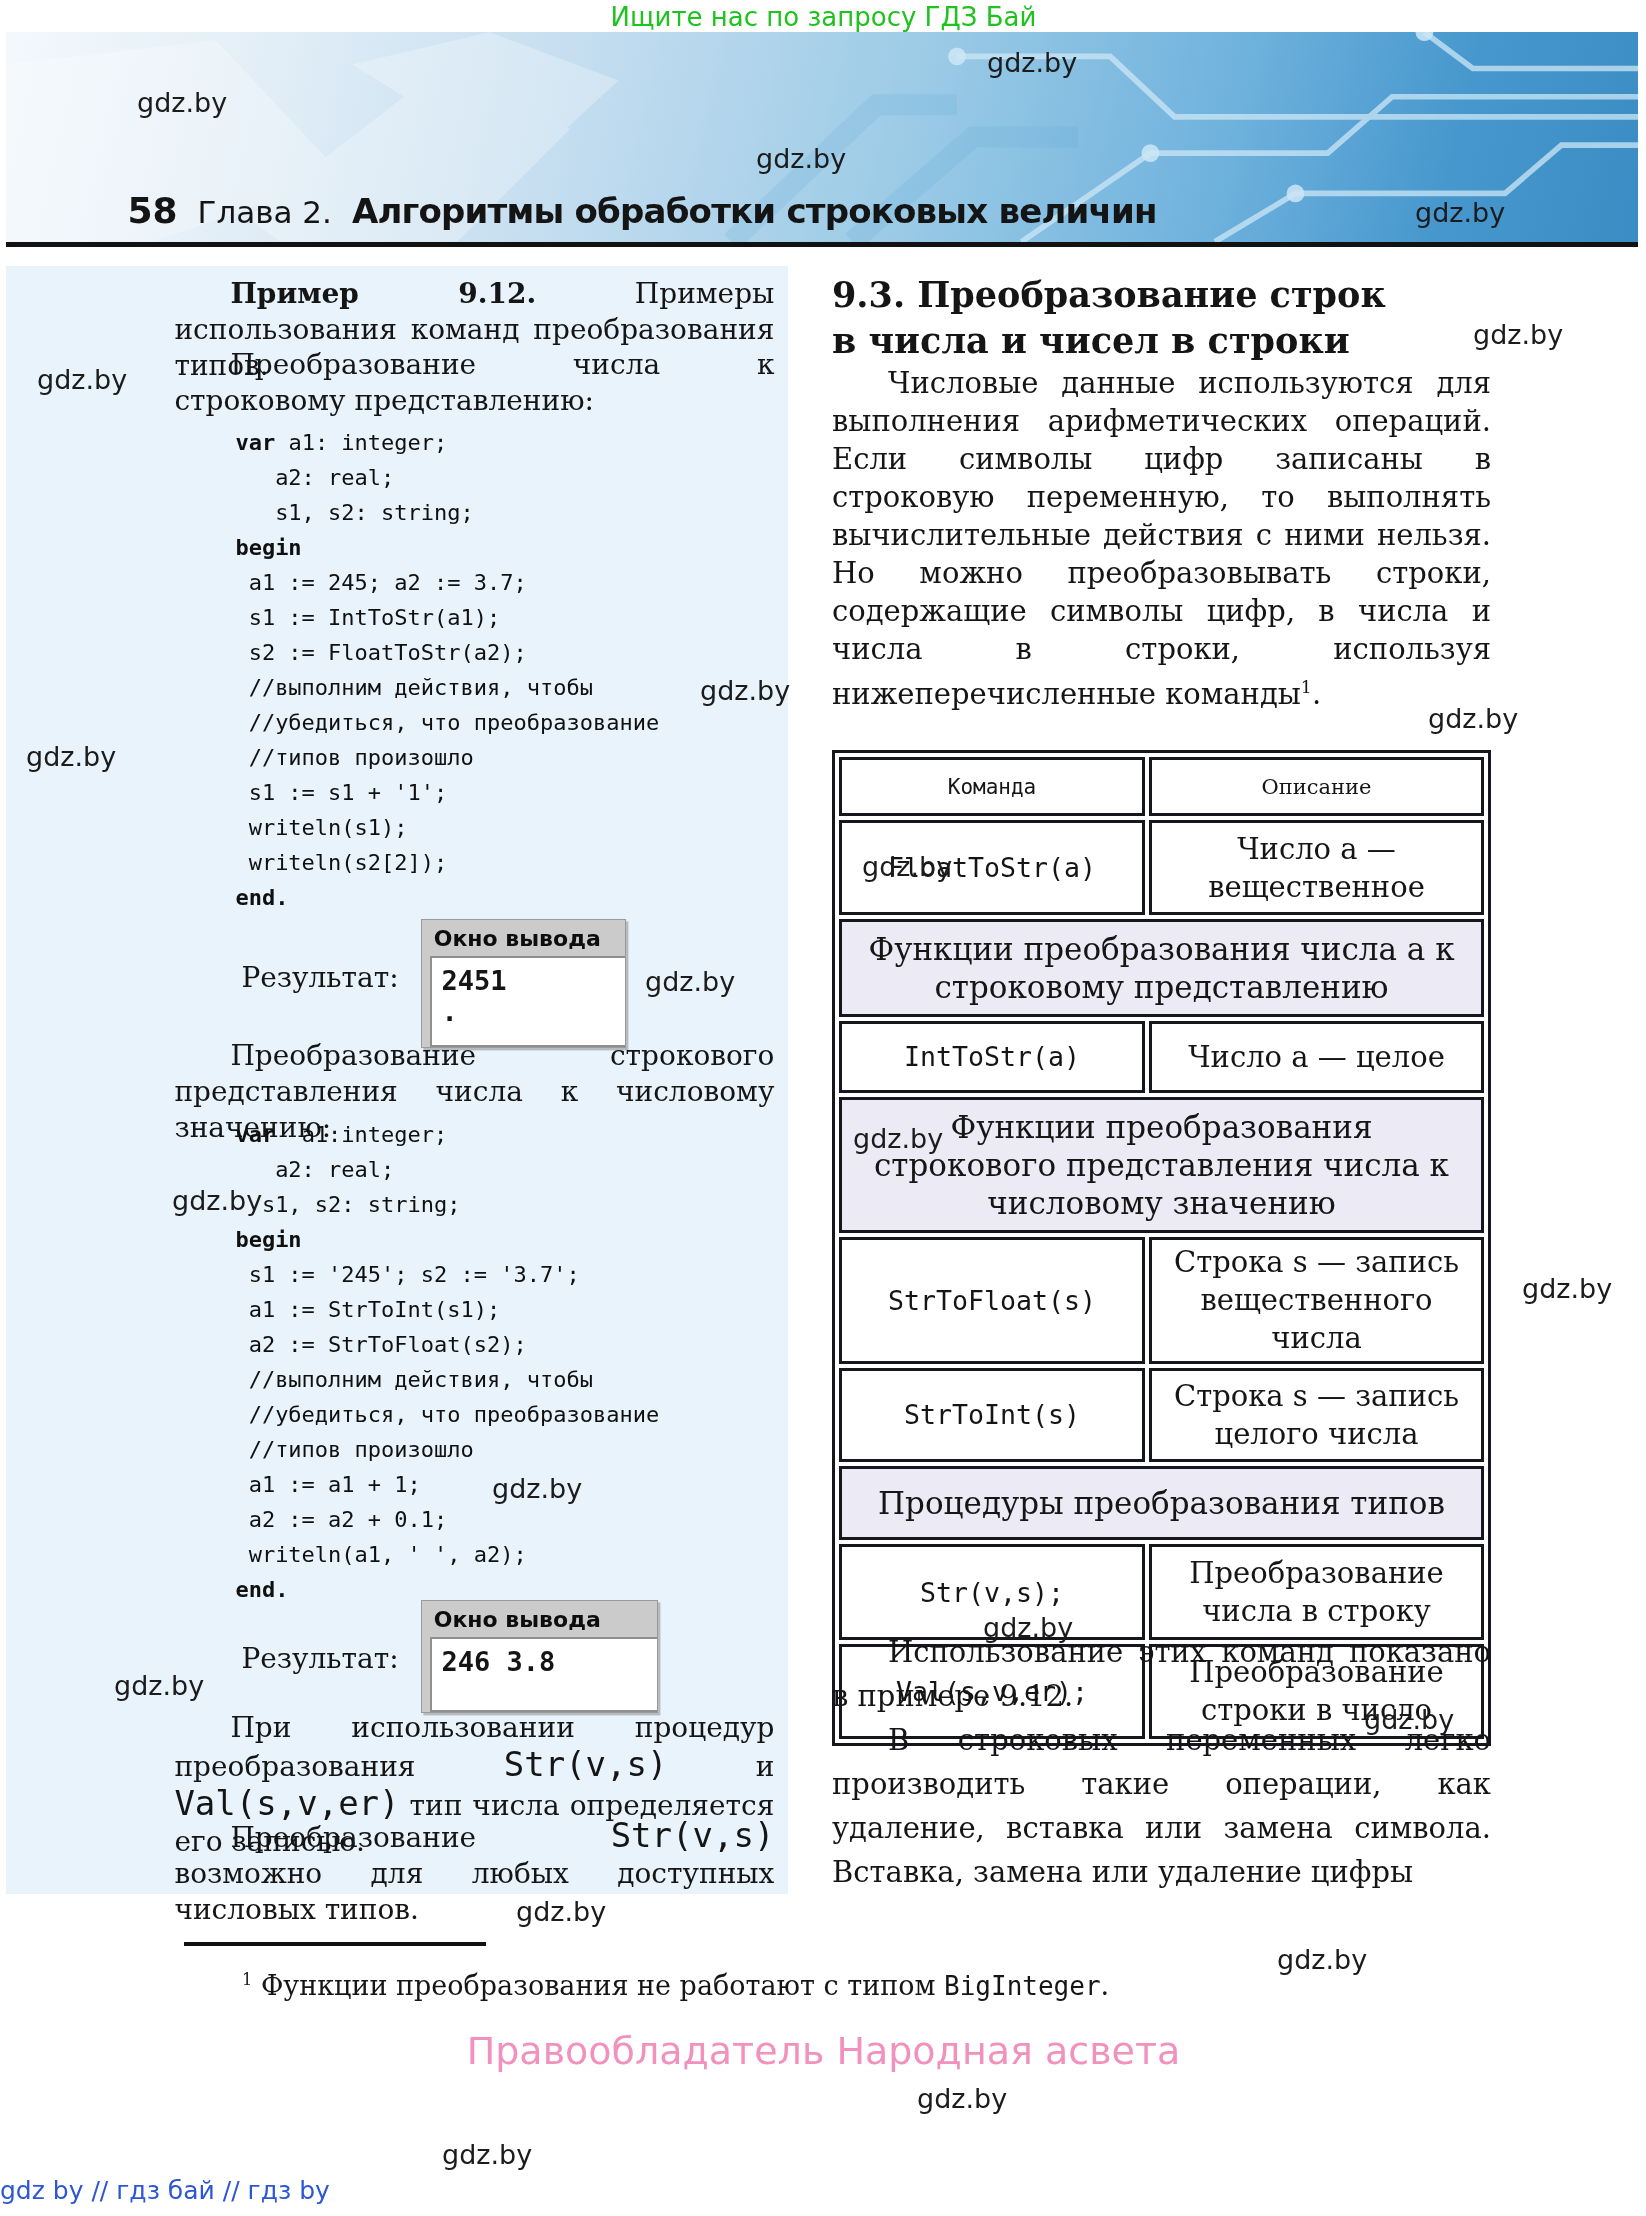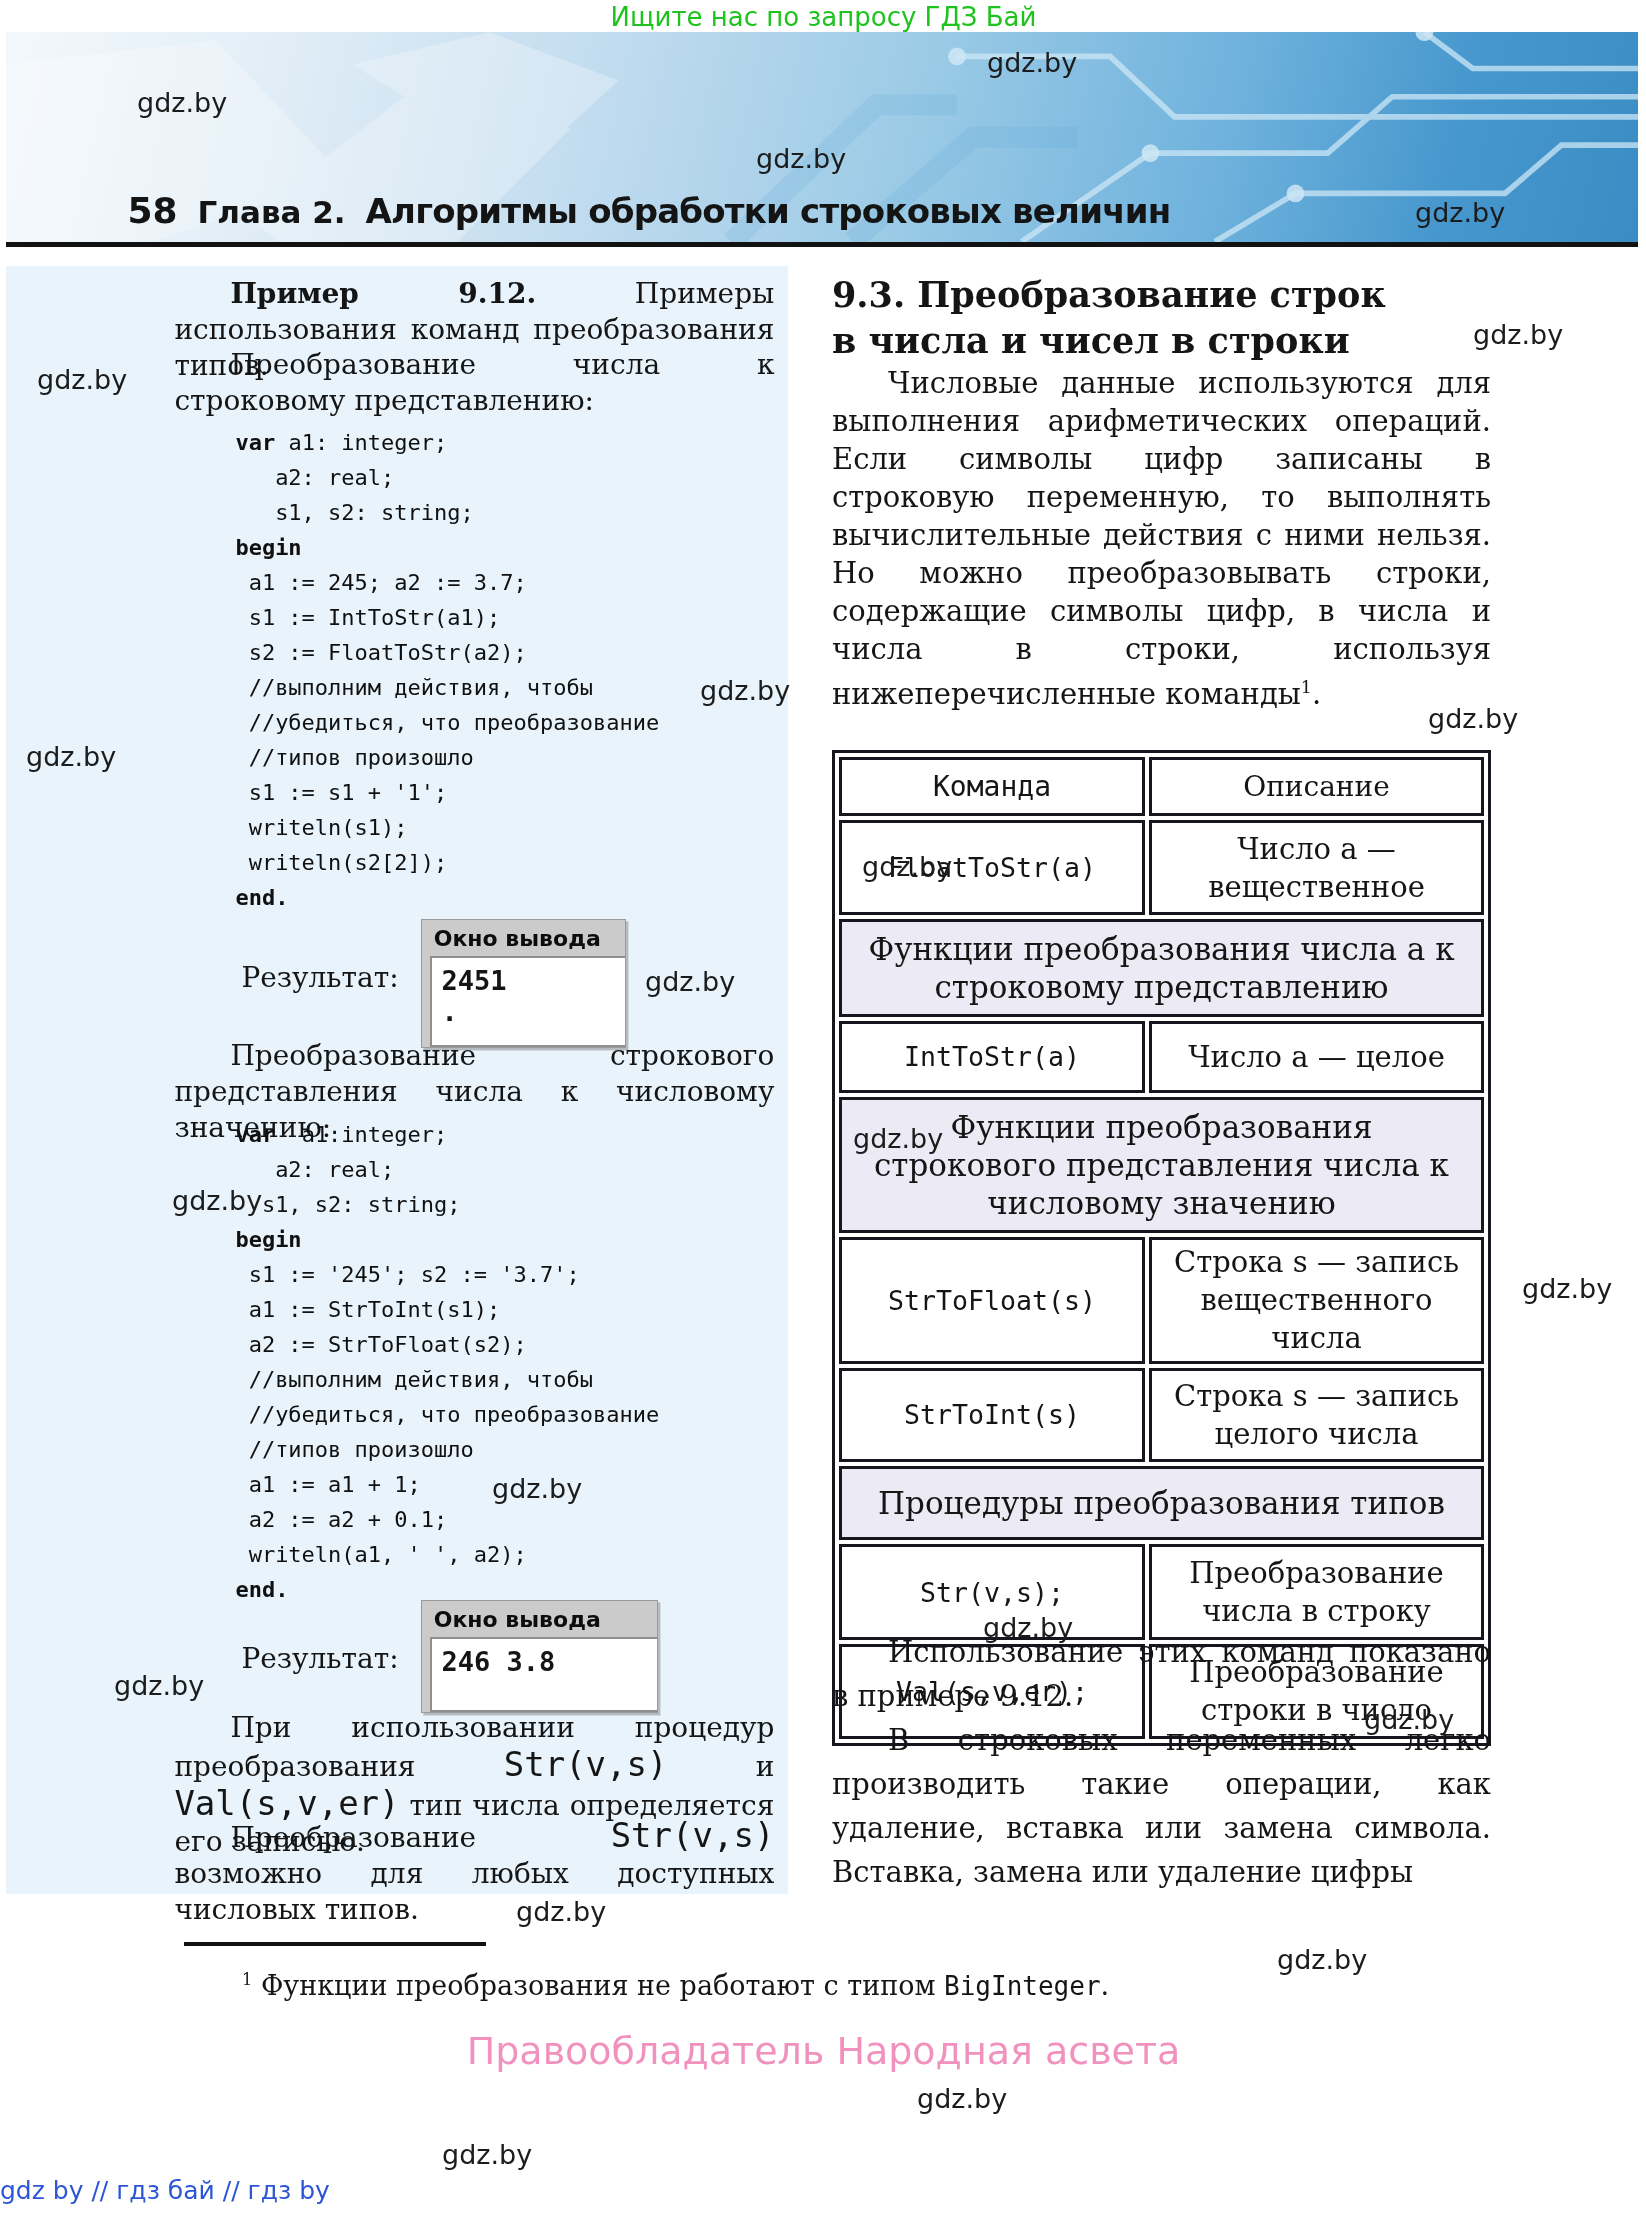--- a/index.html
+++ b/index.html
@@ -9,21 +9,21 @@
         color:#1ec31e;font:400 26px "DejaVu Sans",sans-serif;}
   
   .band{position:absolute;left:6.4px;top:32px;width:1632px;height:210px;
         border-bottom:5.6px solid #121212;overflow:hidden;
         background:linear-gradient(103deg,#f3f8fc 0%,#e2eef7 16%,#c2dcef 36%,
                    #9ccbe6 55%,#6fb2dd 74%,#4697cd 88%,#3a8dc4 100%);}
   .band svg{position:absolute;left:0;top:0;}
   .band-row{position:absolute;left:121px;bottom:11.3px;display:flex;align-items:baseline;
         gap:20px;font-family:"DejaVu Sans",sans-serif;color:#141414;white-space:nowrap;}
   .pnum{font-size:36px;font-weight:700;}
-  .chlabel{font-size:31px;font-weight:700;}
+  .chlabel{font-size:31px;font-weight:400;}
   .chtitle{font-size:34px;font-weight:700;letter-spacing:-0.8px;}
   
   .panel{position:absolute;left:6.4px;top:266px;width:782px;height:1628px;background:#e8f3fb;}
   .panel .para{position:absolute;left:168px;width:600px;margin:0;font-size:28px;
         line-height:36px;text-align:justify;text-indent:56px;}
   .code{position:absolute;left:229px;font-family:"DejaVu Sans Mono",monospace;
         font-size:22px;color:#101010;}
   .cl{height:35px;white-space:pre;}
   .kw{font-weight:700;}
   .result{position:absolute;left:235px;display:flex;}
@@ -42,21 +42,21 @@
         line-height:38px;text-align:justify;text-indent:56px;}
   .rp1{top:364px;}
   .rp2{top:1630px;line-height:44px;}
   .rp3{top:1718px;line-height:44px;}
   sup{font-size:60%;}
   .cmds{position:absolute;left:832px;top:750px;width:659px;border-collapse:separate;
         border-spacing:4px;border:3.2px solid #16161f;background:#ffffff;table-layout:fixed;}
   .cmds td{border:3.2px solid #16161f;text-align:center;vertical-align:middle;padding:3.2px 8px;}
   .cmds .c-cmd{width:284px;font-family:"DejaVu Sans Mono",monospace;font-size:26.6px;}
   .cmds .c-desc{font-size:29px;line-height:38px;}
-  .cmds .hcell{font-size:28px;height:47px;}
+  .cmds .hcell{font-size:21px;height:47px;}
   .cmds .span-row{background:#ecebf5;font-size:31px;line-height:38px;padding:8px 24px;}
   
   .fn-line{position:absolute;left:184px;top:1942px;width:302px;border-top:4px solid #111;}
   .fn{position:absolute;left:184px;top:1962px;width:1032px;margin:0;font-size:27px;
         line-height:35px;text-indent:58px;}
   .fn .mono{font-size:26px;}
   .pink{position:absolute;top:2029px;left:0;width:1647px;text-align:center;
         color:#f191bd;font:400 38px "DejaVu Sans",sans-serif;}
   .blue-links{position:absolute;top:2176px;left:0;width:1427px;
         color:#2d56d6;font:400 25px "DejaVu Sans",sans-serif;}

